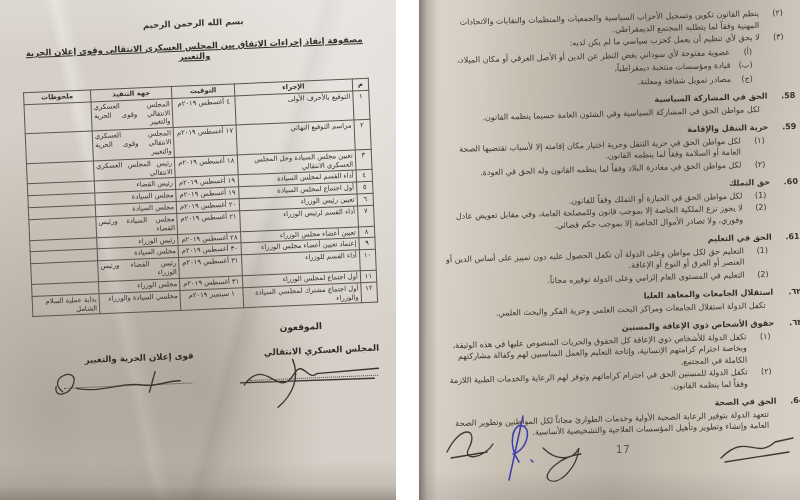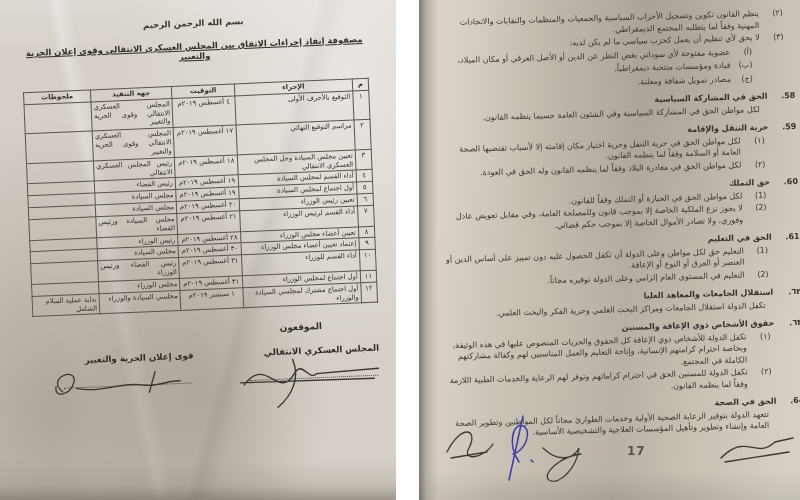--- a/index.html
+++ b/index.html
@@ -55,21 +55,21 @@
   .para .ptext{flex:1 1 auto;}
   .para[data-level="l1"]{padding-right:10px;}
   .para[data-level="l1"] .marker{width:20px;}
   .para[data-level="l2"]{padding-right:42px;margin-top:2px;}
   .para[data-level="l2"] .marker{width:18px;}
   .para[data-level="sec"]{margin-top:7px;font-weight:bold;color:#35302a;}
   .para[data-level="sec"] .marker{width:24px;}
   .para[data-level="sub"]{padding-right:32px;}
   .para[data-level="sub"] .marker{width:20px;}
   .para[data-level="body"]{padding-right:36px;}
-  .pageno{position:absolute;left:208px;top:444px;font-size:12px;color:#57534a;letter-spacing:1px;font-weight:bold;}
+  .pageno{position:absolute;left:197px;top:444px;font-size:10px;color:#57534a;letter-spacing:1px;}
 </style>
 </head>
 <body>
 
 <div class="stage">
 
   <div class="page-left">
     <div class="left-rot">
       <div class="basmala">بسم الله الرحمن الرحيم</div>
       <div class="doc-title">مصفوفة إنفاذ إجراءات الاتفاق بين المجلس العسكري الانتقالي وقوى إعلان الحرية والتغيير</div>

